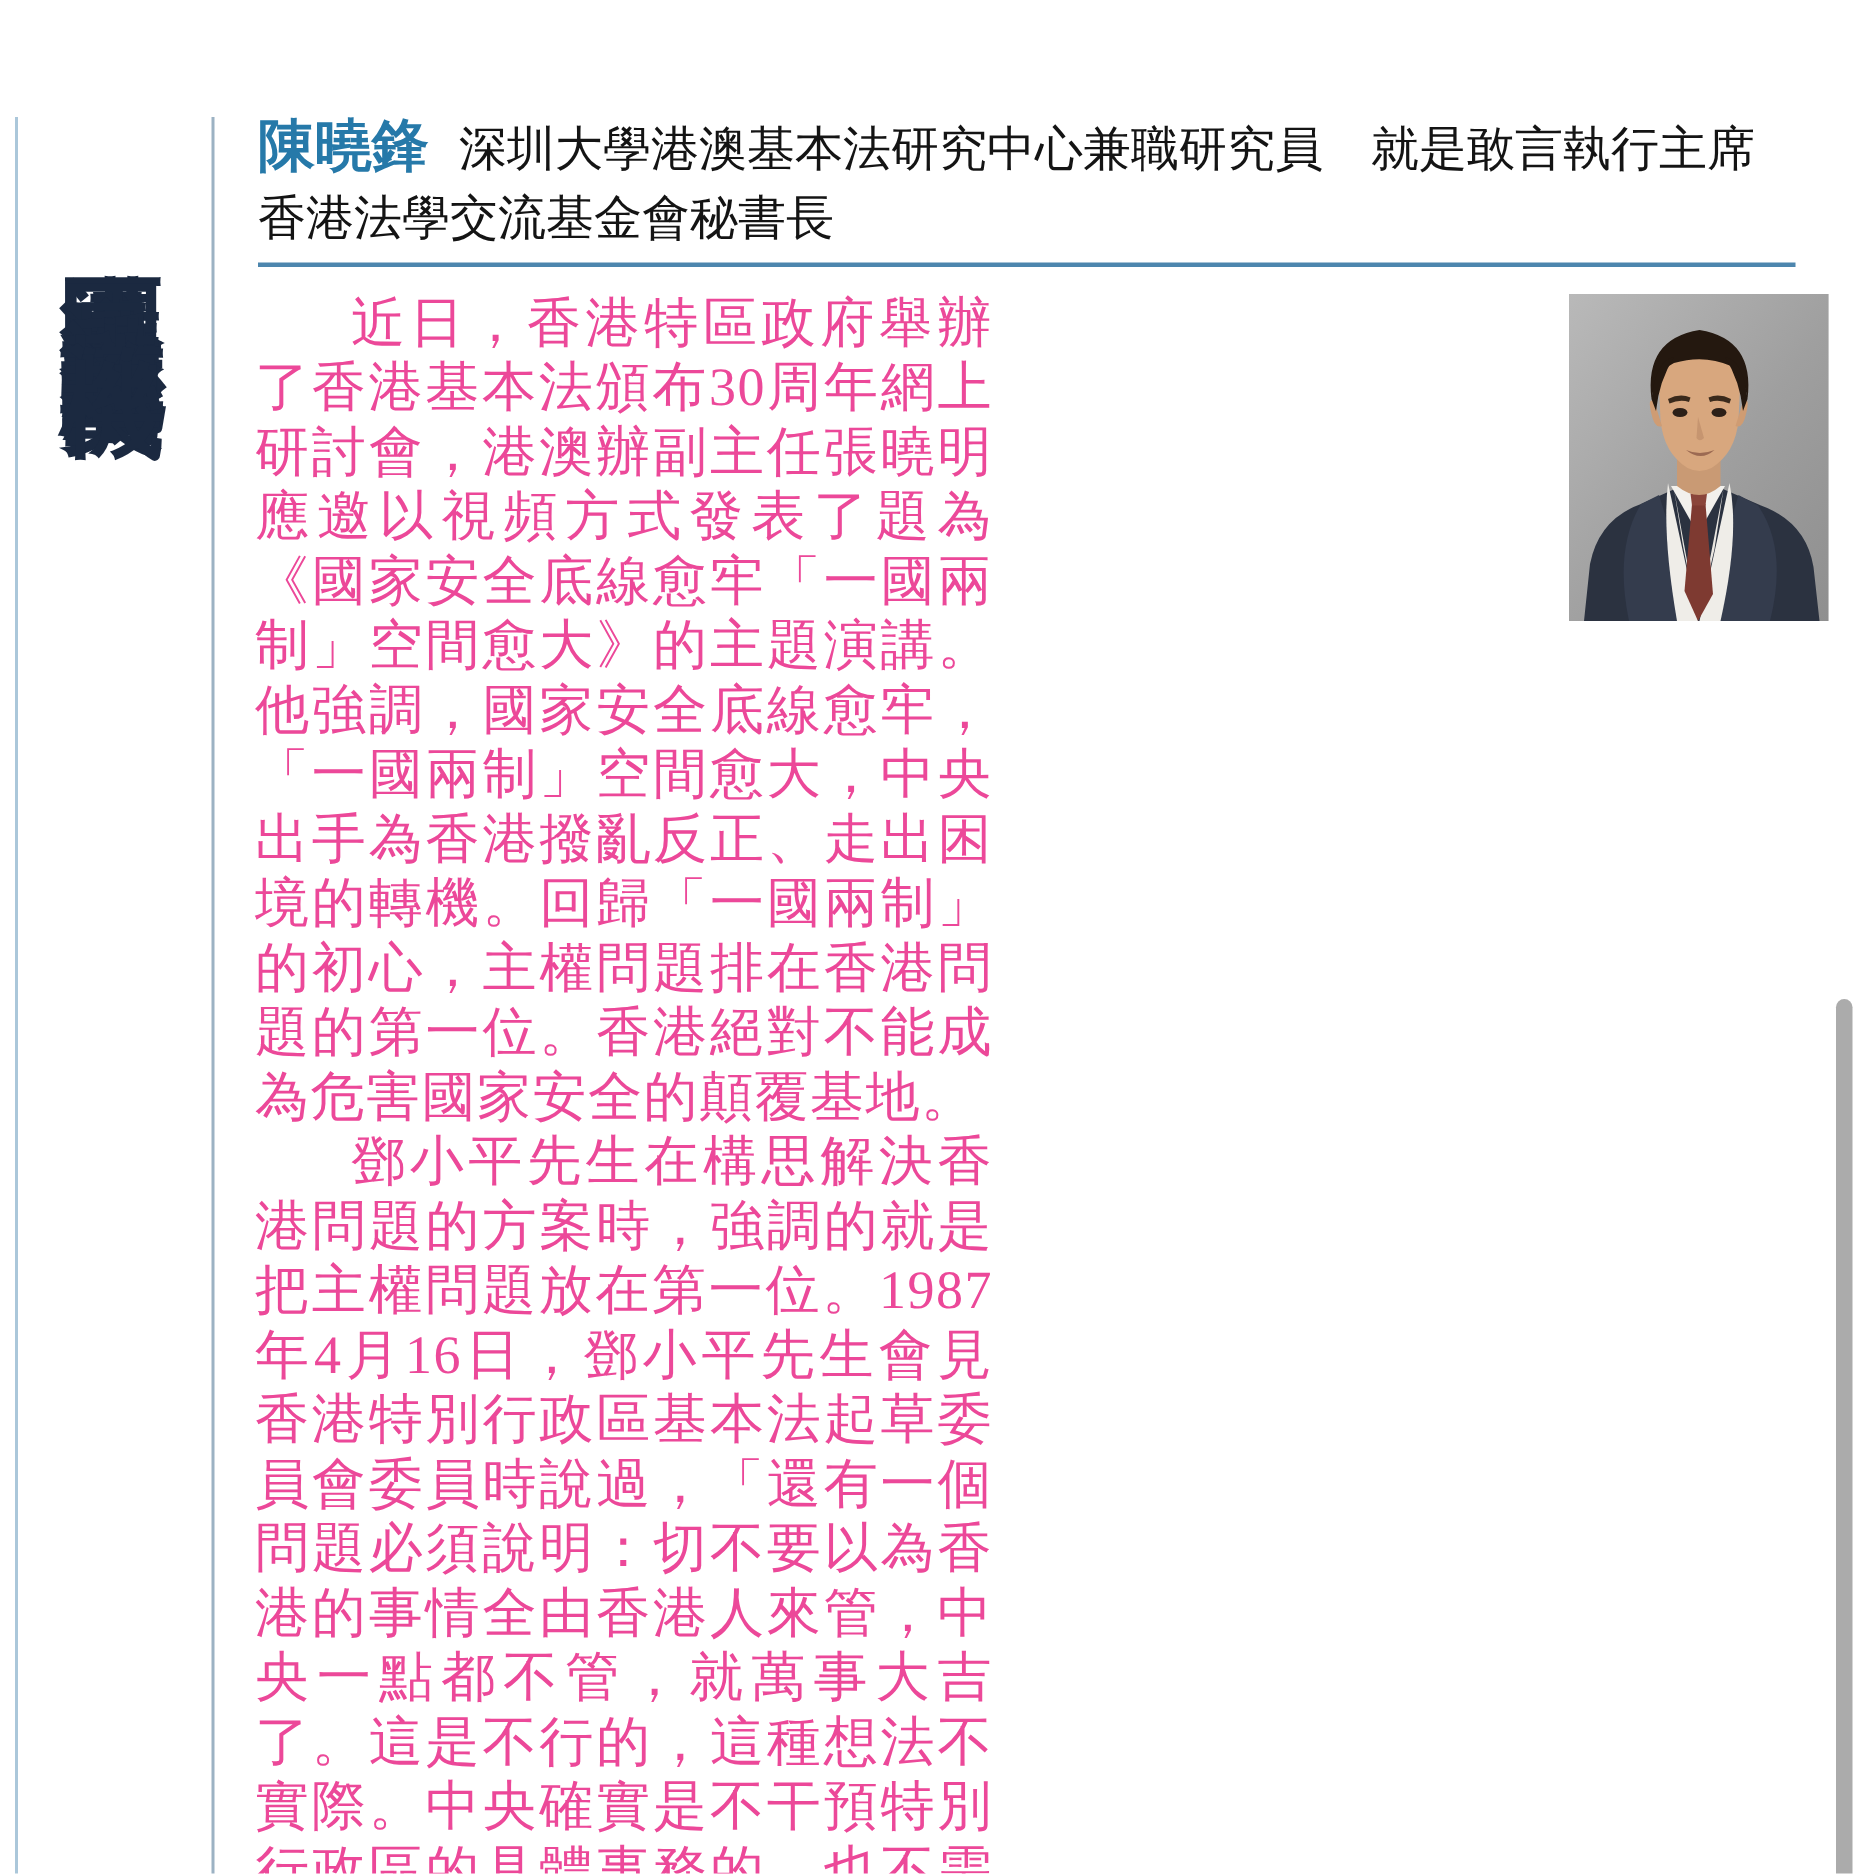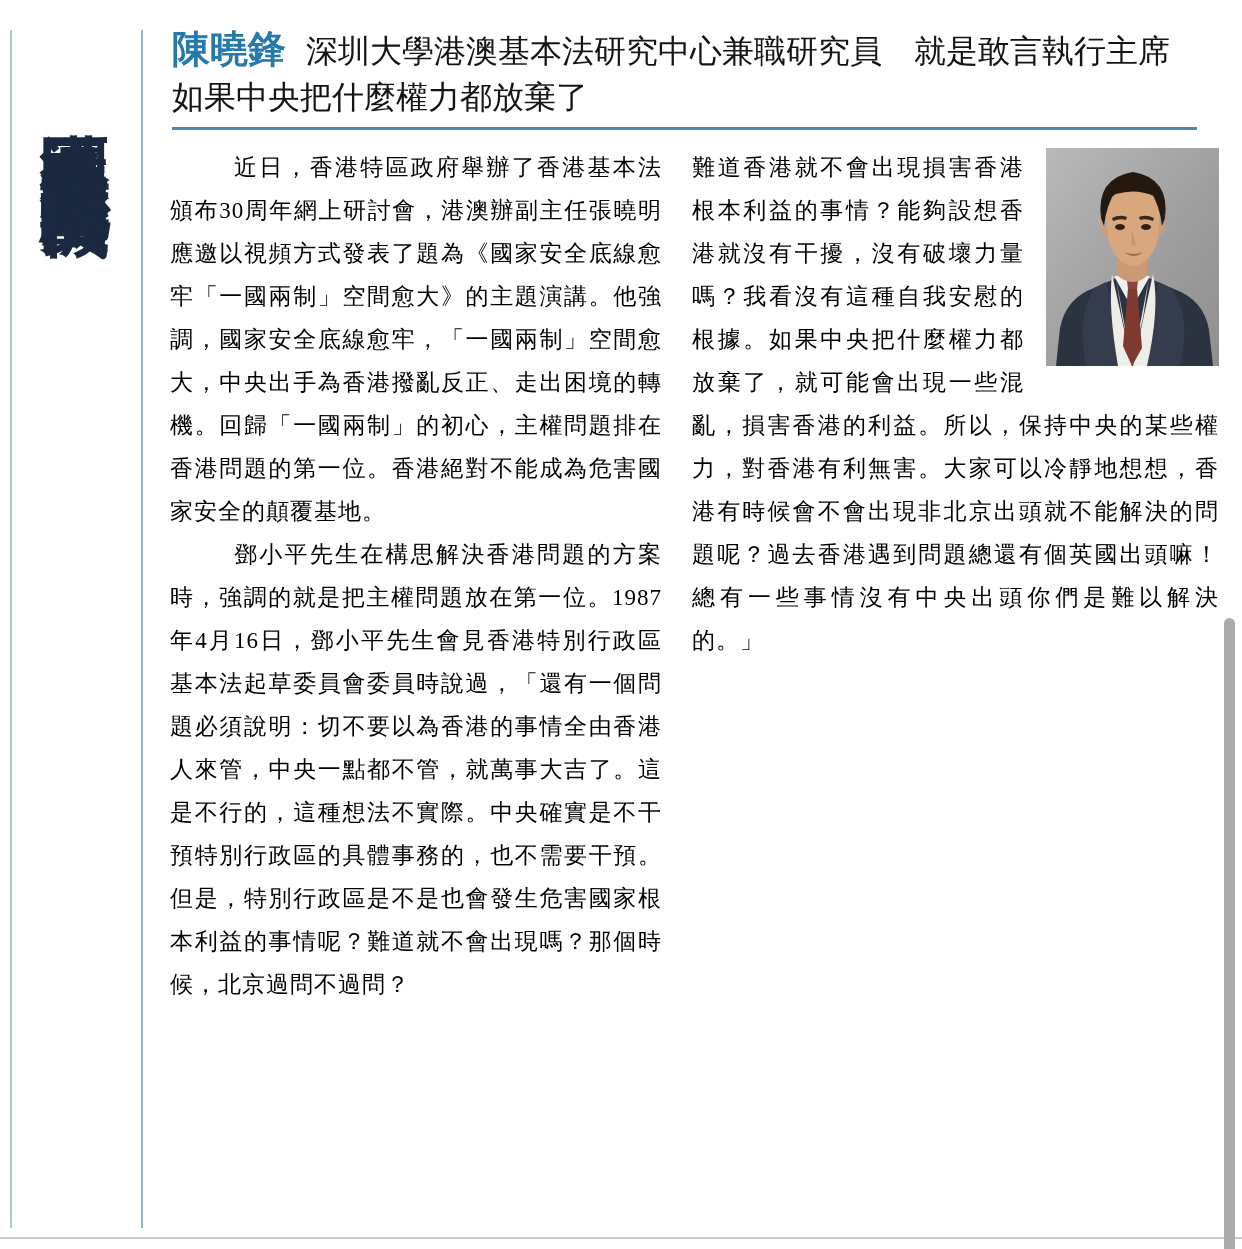--- a/index.html
+++ b/index.html
@@ -3,21 +3,21 @@
 <meta charset="utf-8">
 <style>
   html,body{margin:0;padding:0;}
   body{
     width:1242px;height:1249px;
     background:#ffffff;
     font-family:"Liberation Serif", serif;
     position:relative;
     overflow:hidden;
   }
-  .page{position:absolute;inset:0;}
+  .page{position:absolute;inset:0;margin-top:48px;}
 
   
   .vline-left{position:absolute;left:10px;top:30px;width:2px;height:1198px;background:#abc7da;}
   .vline-mid{position:absolute;left:141px;top:30px;width:2px;height:1198px;background:#9cb2c3;}
 
   
   .vertical-title{
     position:absolute;left:12px;top:78px;height:1122px;width:128px;
     writing-mode:vertical-rl;text-orientation:upright;
     font-family:"DejaVu Sans", sans-serif;
@@ -32,21 +32,21 @@
     font-family:"DejaVu Sans", sans-serif;
     font-weight:bold;font-size:38px;color:#2679a9;margin-right:20px;
   }
   .byline-rule{position:absolute;left:172px;top:127px;width:1025px;height:3px;background:#4d86ae;}
 
   
   .col{position:absolute;top:146px;}
   .col1{left:170px;width:492px;}
   .col2{left:692px;width:527px;}
   .col p{
-    margin:0;font-size:23px;line-height:43px;color:#000000;
+    margin:0;font-size:36px;line-height:43px;color:#ec4899;
     text-align:justify;letter-spacing:1px;
   }
   .col p.indent{text-indent:64px;}
 
   
   .photo-wrap{
     float:right;width:173px;height:218px;margin:2px 0 28px 22px;
     background:#a8a8a8;
   }
   .photo-wrap svg{display:block;}
@@ -65,21 +65,21 @@
 
   <div class="vline-left"></div>
   <div class="vline-mid"></div>
 
   <div class="vertical-title">港區國安法是香港由亂轉治的契機</div>
 
   <div class="byline">
     <div class="byline-row">
       <span class="byline-name">陳曉鋒</span><span>深圳大學港澳基本法研究中心兼職研究員　就是敢言執行主席</span>
     </div>
-    <div class="byline-row">如果中央把什麼權力都放棄了</div>
+    <div class="byline-row">香港法學交流基金會秘書長</div>
   </div>
   <div class="byline-rule"></div>
 
   <div class="col col1">
     <p class="indent">近日，香港特區政府舉辦了香港基本法頒布30周年網上研討會，港澳辦副主任張曉明應邀以視頻方式發表了題為《國家安全底線愈牢「一國兩制」空間愈大》的主題演講。他強調，國家安全底線愈牢，「一國兩制」空間愈大，中央出手為香港撥亂反正、走出困境的轉機。回歸「一國兩制」的初心，主權問題排在香港問題的第一位。香港絕對不能成為危害國家安全的顛覆基地。</p>
     <p class="indent">鄧小平先生在構思解決香港問題的方案時，強調的就是把主權問題放在第一位。1987年4月16日，鄧小平先生會見香港特別行政區基本法起草委員會委員時說過，「還有一個問題必須說明：切不要以為香港的事情全由香港人來管，中央一點都不管，就萬事大吉了。這是不行的，這種想法不實際。中央確實是不干預特別行政區的具體事務的，也不需要干預。但是，特別行政區是不是也會發生危害國家根本利益的事情呢？難道就不會出現嗎？那個時候，北京過問不過問？</p>
   </div>
 
   <div class="col col2">
     <div class="photo-wrap">
@@ -119,19 +119,18 @@
 
         <path d="M66 70 Q74 66 81 69 L80 72 Q74 70 67 73 Z" fill="#3a2a1c"></path>
         <path d="M93 69 Q100 66 108 70 L107 73 Q100 70 94 72 Z" fill="#3a2a1c"></path>
         <ellipse cx="74" cy="79" rx="5" ry="3" fill="#2c2018"></ellipse>
         <ellipse cx="100" cy="79" rx="5" ry="3" fill="#2c2018"></ellipse>
 
         <path d="M86 82 L85 96 Q87 99 90 96 Z" fill="#c69570"></path>
         <path d="M78 104 Q87 108 97 104 Q88 112 78 104 Z" fill="#9c6a52"></path>
       </svg>
     </div>
-    <p>難道香港就不會出現損害香港根本利益的事情？能夠設想香港就沒有干擾，沒有破壞力量嗎？我看沒有這種自我安慰的根據。如果中央把什麼權力都放棄了，就可能會出現一些混亂，損害香港的利益。所以，保持中央的某些權力，對香港有利無害。大家可以冷靜地想想，香港有時候會不會出現非北京出頭就不能解決的問題呢？過去香港遇到問題總還有個英國出頭嘛！總有一些事情沒有中央出頭你們是難以解決的。」</p>
   </div>
 
   <div class="bottom-rule"></div>
   <div class="scrollbar"></div>
 
 </div>
 
 </body></html>

